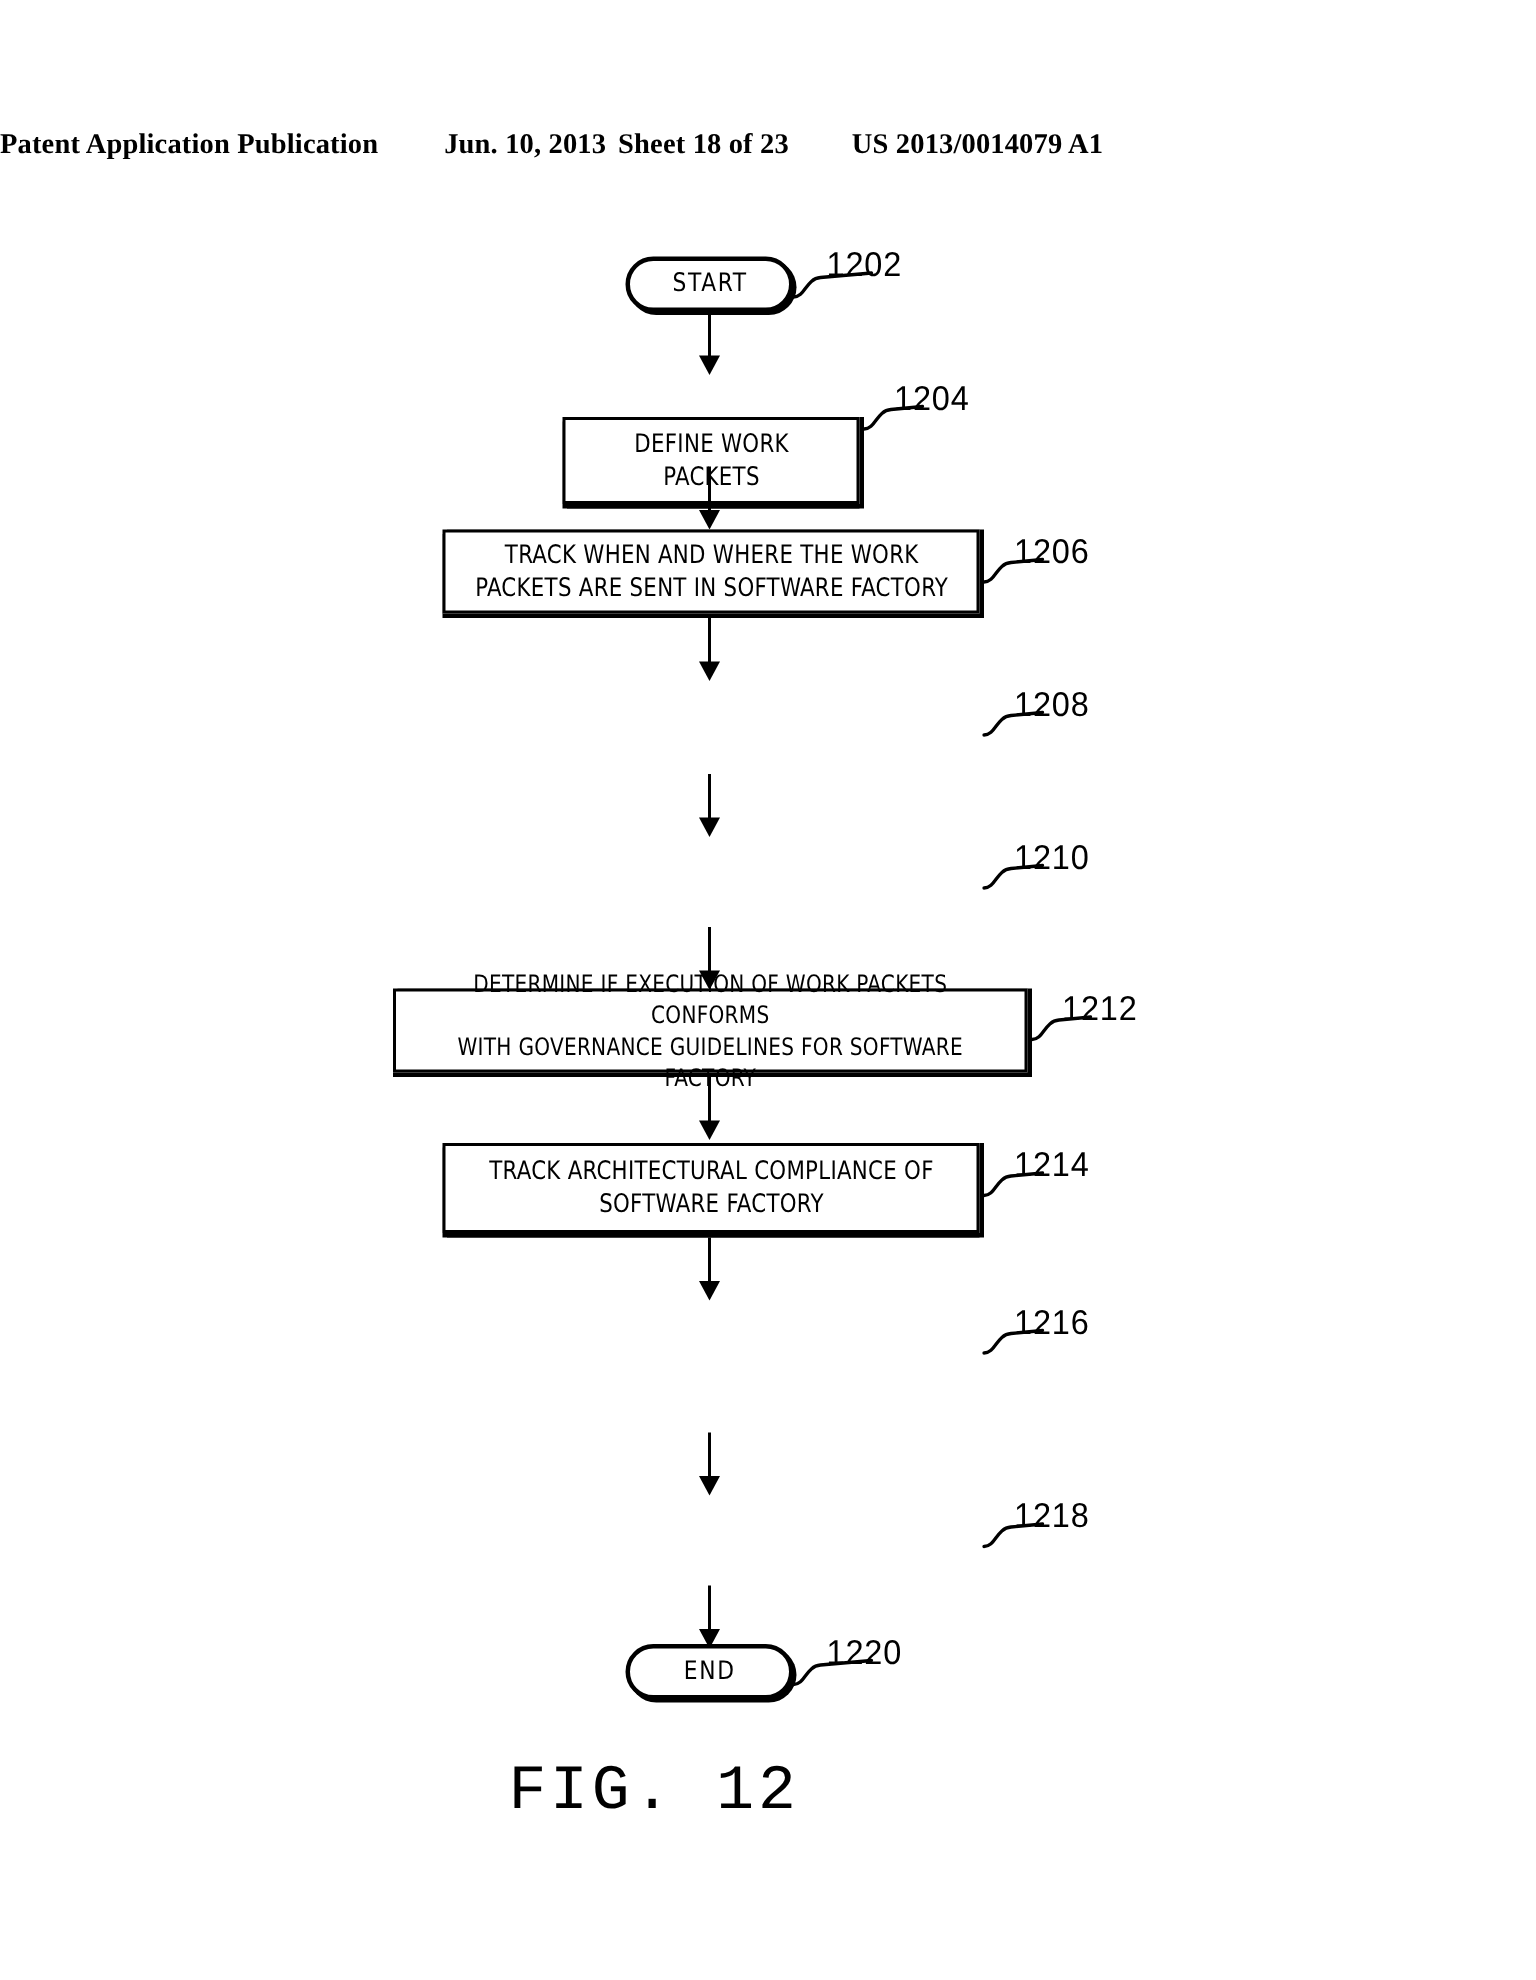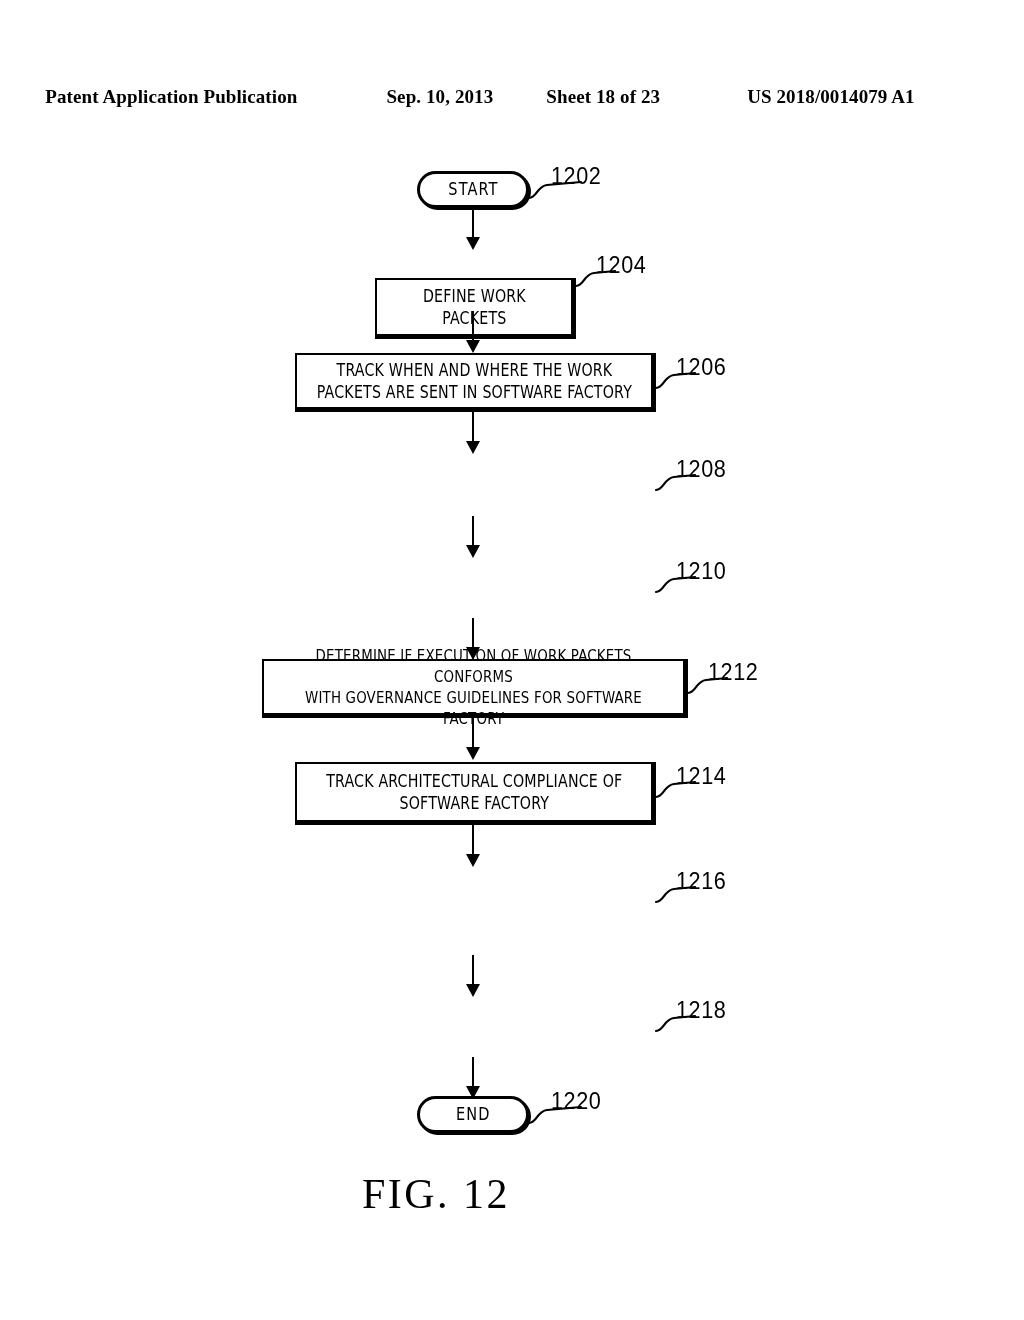--- a/index.html
+++ b/index.html
@@ -17,28 +17,26 @@
     overflow: hidden;
   }
 
   
   .page-header {
     position: absolute;
     top: 86px;
     left: 0;
     width: 960px;
     display: flex;
-    justify-content: center;
     align-items: baseline;
     font-family: "Liberation Serif", serif;
     font-weight: bold;
     font-size: 19px;
     letter-spacing: 0.1px;
     white-space: nowrap;
-    gap: 45px;
   }
   .page-header .hdr-pub { margin-right: 44px; }
   .page-header .hdr-date { margin-right: 8px; }
   .page-header .hdr-sheet { margin-right: 42px; }
   .page-header .hdr-patno { }
 
   
   .flow {
     position: absolute;
     top: 0;
@@ -124,35 +122,35 @@
   }
   .leader svg { display: block; overflow: visible; }
 
   
   .fig-caption {
     position: absolute;
     top: 1170px;
     left: 0;
     width: 872px;
     text-align: center;
-    font-family: Liberation Serif, serif;
+    font-family: Liberation Mono, monospace;
     font-size: 42px;
     letter-spacing: 2.5px;
     font-weight: 300;
     color: #000000;
   }
 </style>
 </head>
 <body>
 
 <div class="page-header">
   <span class="hdr-pub">Patent Application Publication</span>
-  <span class="hdr-date">Sep. 10, 2013</span>
+  <span class="hdr-date">Jun. 10, 2013</span>
   <span class="hdr-sheet">Sheet 18 of 23</span>
-  <span class="hdr-patno">US 2018/0014079 A1</span>
+  <span class="hdr-patno">US 2013/0014079 A1</span>
 </div>
 
 <div class="flow">
 
   <div class="node terminator" style="left:417px; top:171px; width:112px; height:37px;">
     <span class="label">START</span>
   </div>
   <div class="leader" style="left:527px; top:176px;">
     <svg width="60" height="30" viewBox="0 0 60 30">
       <path d="M2,22 C10,22 10,10 20,9 L54,6" fill="none" stroke="#000" stroke-width="2.2" stroke-linecap="round"></path>

